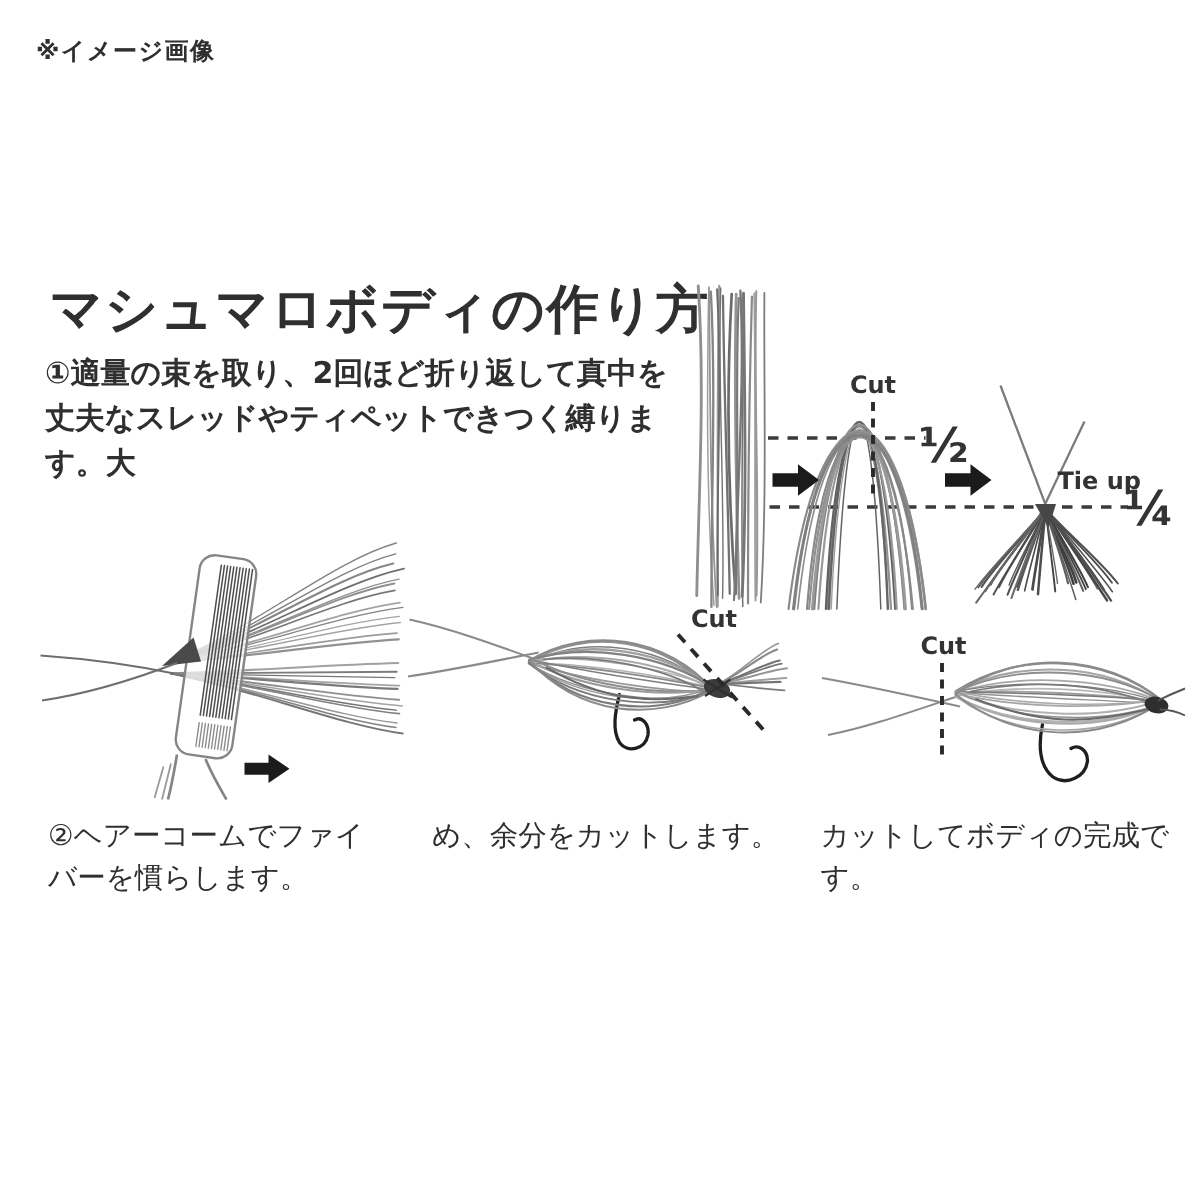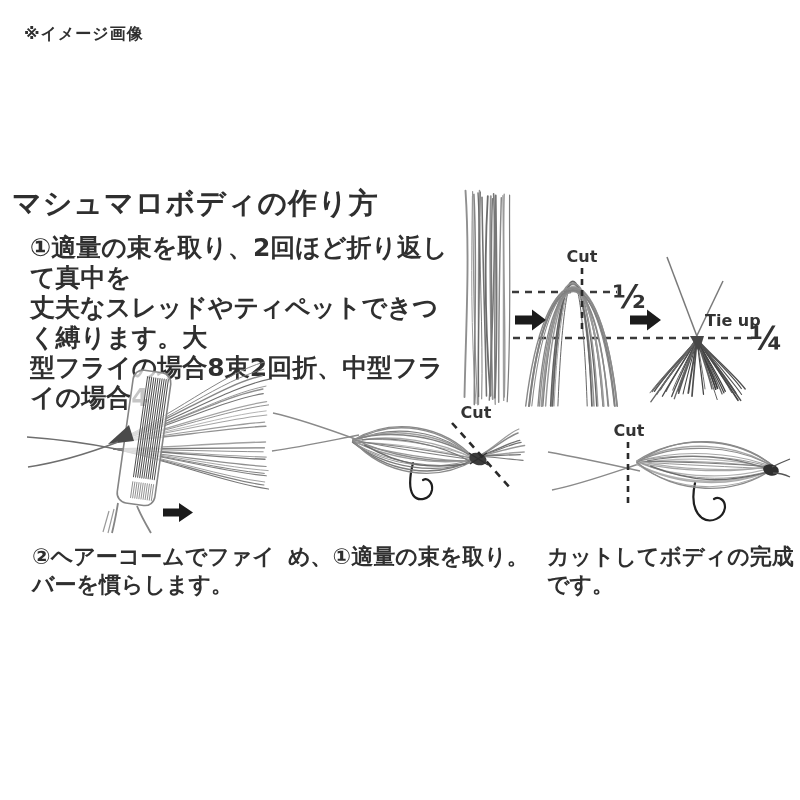--- a/index.html
+++ b/index.html
@@ -1,37 +1,36 @@
 <!DOCTYPE html>
 <html><head>
 <meta charset="utf-8">
 <style>
   *{margin:0;padding:0;box-sizing:border-box}
   html,body{background:#fff}
   body{width:800px;height:800px;font-family:"DejaVu Sans","Liberation Sans",sans-serif;color:#2f2f2f}
   .canvas{position:relative;width:800px;height:800px;background:#ffffff;overflow:hidden}
   .note{position:absolute;left:24px;top:24px;font-size:16px;font-weight:600;letter-spacing:1px;line-height:1.3}
-  .title{position:absolute;left:12px;top:186px;font-size:29px;font-weight:700;letter-spacing:1px;line-height:1.2}
-  .intro{position:absolute;left:30px;top:233px;width:430px;font-size:25px;font-weight:600;line-height:30px;letter-spacing:0}
-  .caption{position:absolute;font-size:22px;font-weight:700;line-height:28px;letter-spacing:0}
+  .title{position:absolute;left:33px;top:186px;font-size:35px;font-weight:700;letter-spacing:1px;line-height:1.2}
+  .intro{position:absolute;left:30px;top:233px;width:430px;font-size:20px;font-weight:600;line-height:30px;letter-spacing:0}
+  .caption{position:absolute;font-size:19px;font-weight:400;line-height:28px;letter-spacing:0}
   .illus{position:absolute;overflow:visible}
   svg text{fill:#333;font-weight:600;font-family:"DejaVu Sans","Liberation Sans",sans-serif}
 </style>
 </head>
 <body>
 
 <div class="canvas">
 
   <div class="note">※イメージ画像</div>
   <div class="title">マシュマロボディの作り方</div>
 
   <div class="intro">
     <div>①適量の束を取り、2回ほど折り返して真中を</div>
     <div>丈夫なスレッドやティペットできつく縛ります。大</div>
-    <div>型フライの場合8束2回折、中型フライの場合4</div>
   </div>
 
   <svg class="illus" style="left:440px;top:170px" width="360" height="250" viewBox="0 0 360 250">
     <path d="M72,122 L177,122" stroke="#3a3a3a" stroke-width="2.4" stroke-dasharray="7 6" fill="none"></path>
     <path d="M73,168 L312,168" stroke="#3a3a3a" stroke-width="2.4" stroke-dasharray="7 6" fill="none"></path>
     <g id="tg-bundle">
         <path d="M25.5,20.6 C30.0,90 25.8,160 24.5,227.1" fill="none" stroke="rgb(143,143,143)" stroke-width="1.89" stroke-linecap="round"></path>
         <path d="M32.4,26.4 C31.4,90 30.7,160 36.0,233.5" fill="none" stroke="rgb(157,157,157)" stroke-width="1.00" stroke-linecap="round"></path>
         <path d="M32.6,21.5 C33.7,90 33.0,160 37.8,234.8" fill="none" stroke="rgb(149,149,149)" stroke-width="1.20" stroke-linecap="round"></path>
         <path d="M33.9,24.4 C37.4,90 34.1,160 34.3,234.6" fill="none" stroke="rgb(133,133,133)" stroke-width="1.55" stroke-linecap="round"></path>
@@ -260,19 +259,19 @@
     </g>
     <path d="M88,27 L88,93" stroke="#2a2a2a" stroke-width="2.6" stroke-dasharray="6 5" fill="none"></path>
     <text x="89" y="21" text-anchor="middle" font-size="16">Cut</text>
   </svg>
 
   <div class="caption" style="left:32px;top:543px">
     <div>②ヘアーコームでファイ</div>
     <div>バーを慣らします。</div>
   </div>
   <div class="caption" style="left:288px;top:543px">
-    <div>め、①適量の束を取り。</div>
+    <div>め、余分をカットします。</div>
   </div>
   <div class="caption" style="left:547px;top:543px">
     <div>カットしてボディの完成です。</div>
   </div>
 
 </div>
 
 </body></html>

